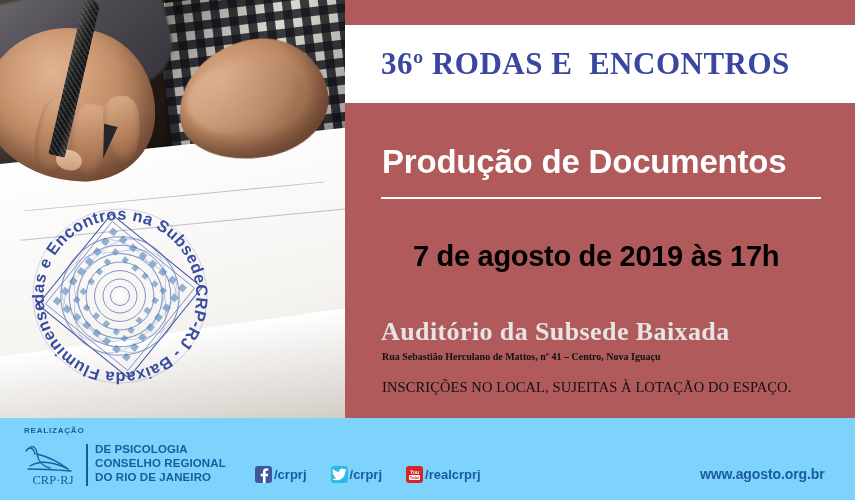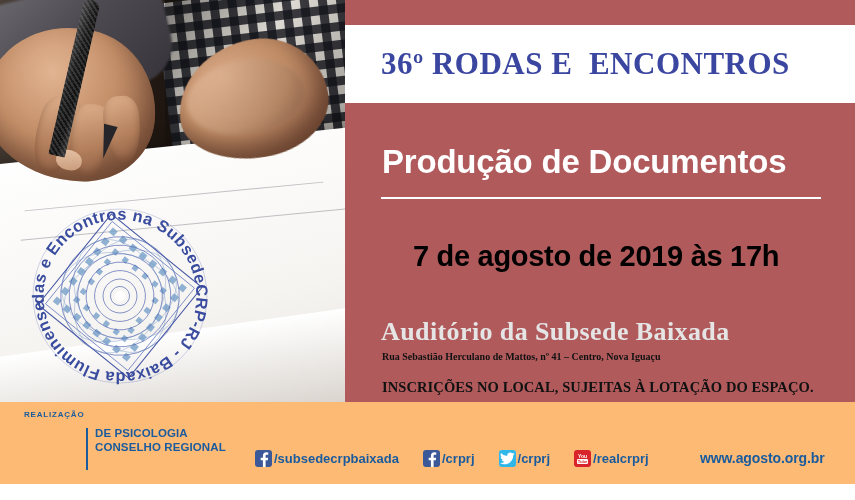--- a/index.html
+++ b/index.html
@@ -254,33 +254,33 @@
     font-weight: bold;
     font-size: 10px;
     color: #111111;
   }
   .notice {
     position: absolute;
     left: 37px;
     top: 379px;
     font-family: "Liberation Serif", "DejaVu Serif", serif;
     font-size: 14.5px;
-    font-weight: bold;
+    font-weight: normal;
     color: #111111;
     letter-spacing: 0.1px;
   }
 
   
   .footer {
     position: absolute;
     left: 0;
-    top: 402px;
+    top: 418px;
     width: 855px;
     height: 82px;
-    background: #fdba74;
+    background: #7dd3fc;
   }
   .realizacao {
     position: absolute;
     left: 24px;
     top: 8px;
     font-size: 8px;
     font-weight: bold;
     letter-spacing: 0.8px;
     color: #1a5b9e;
   }
@@ -492,38 +492,43 @@
 
     <div class="address">Rua Sebastião Herculano de Mattos, nº 41 – Centro, Nova Iguaçu</div>
 
     <div class="notice">INSCRIÇÕES NO LOCAL, SUJEITAS À LOTAÇÃO DO ESPAÇO.</div>
   </div>
 
   <div class="footer">
 
     <div class="realizacao">REALIZAÇÃO</div>
 
+    <div class="crp-logo">
+      <svg width="62" height="46" viewBox="0 0 62 46" aria-hidden="true">
+        <g fill="none" stroke="#1a5b9e" stroke-width="1.3" stroke-linecap="round">
+          <path d="M4 9 C 10 2, 14 4, 15 12 C 16 19, 20 24, 28 26"></path>
+          <path d="M15 12 C 23 14, 34 18, 46 27"></path>
+          <path d="M8 24 C 18 18, 32 20, 46 27"></path>
+          <path d="M6 27 C 20 27, 36 28, 49 29"></path>
+          <path d="M13 12 C 12 7, 9 5, 6 7"></path>
+        </g>
+        <text x="31" y="42" text-anchor="middle" font-family="Liberation Serif, serif" font-size="12.5" fill="#1a5b9e">CRP·RJ</text>
+      </svg>
+    </div>
 
     <div class="crp-divider"></div>
 
     <div class="crp-name">
       <div>DE PSICOLOGIA</div>
       <div>CONSELHO REGIONAL</div>
+      <div>DO RIO DE JANEIRO</div>
     </div>
 
     <div class="socials">
 
-      <div class="social">
-        <span class="si si-fb">
-          <svg width="17" height="17" viewBox="0 0 17 17">
-            <path d="M10.6 17V10.3h2.2l.33-2.6h-2.53V6.05c0-.75.21-1.26 1.28-1.26h1.37V2.46a18.3 18.3 0 0 0-2-.1c-1.98 0-3.33 1.2-3.33 3.42V7.7H5.7v2.6h2.22V17z" fill="#ffffff"></path>
-          </svg>
-        </span>
-        <span class="social-handle">/subsedecrpbaixada</span>
-      </div>
 
       <div class="social">
         <span class="si si-fb">
           <svg width="17" height="17" viewBox="0 0 17 17">
             <path d="M10.6 17V10.3h2.2l.33-2.6h-2.53V6.05c0-.75.21-1.26 1.28-1.26h1.37V2.46a18.3 18.3 0 0 0-2-.1c-1.98 0-3.33 1.2-3.33 3.42V7.7H5.7v2.6h2.22V17z" fill="#ffffff"></path>
           </svg>
         </span>
         <span class="social-handle">/crprj</span>
       </div>
 

